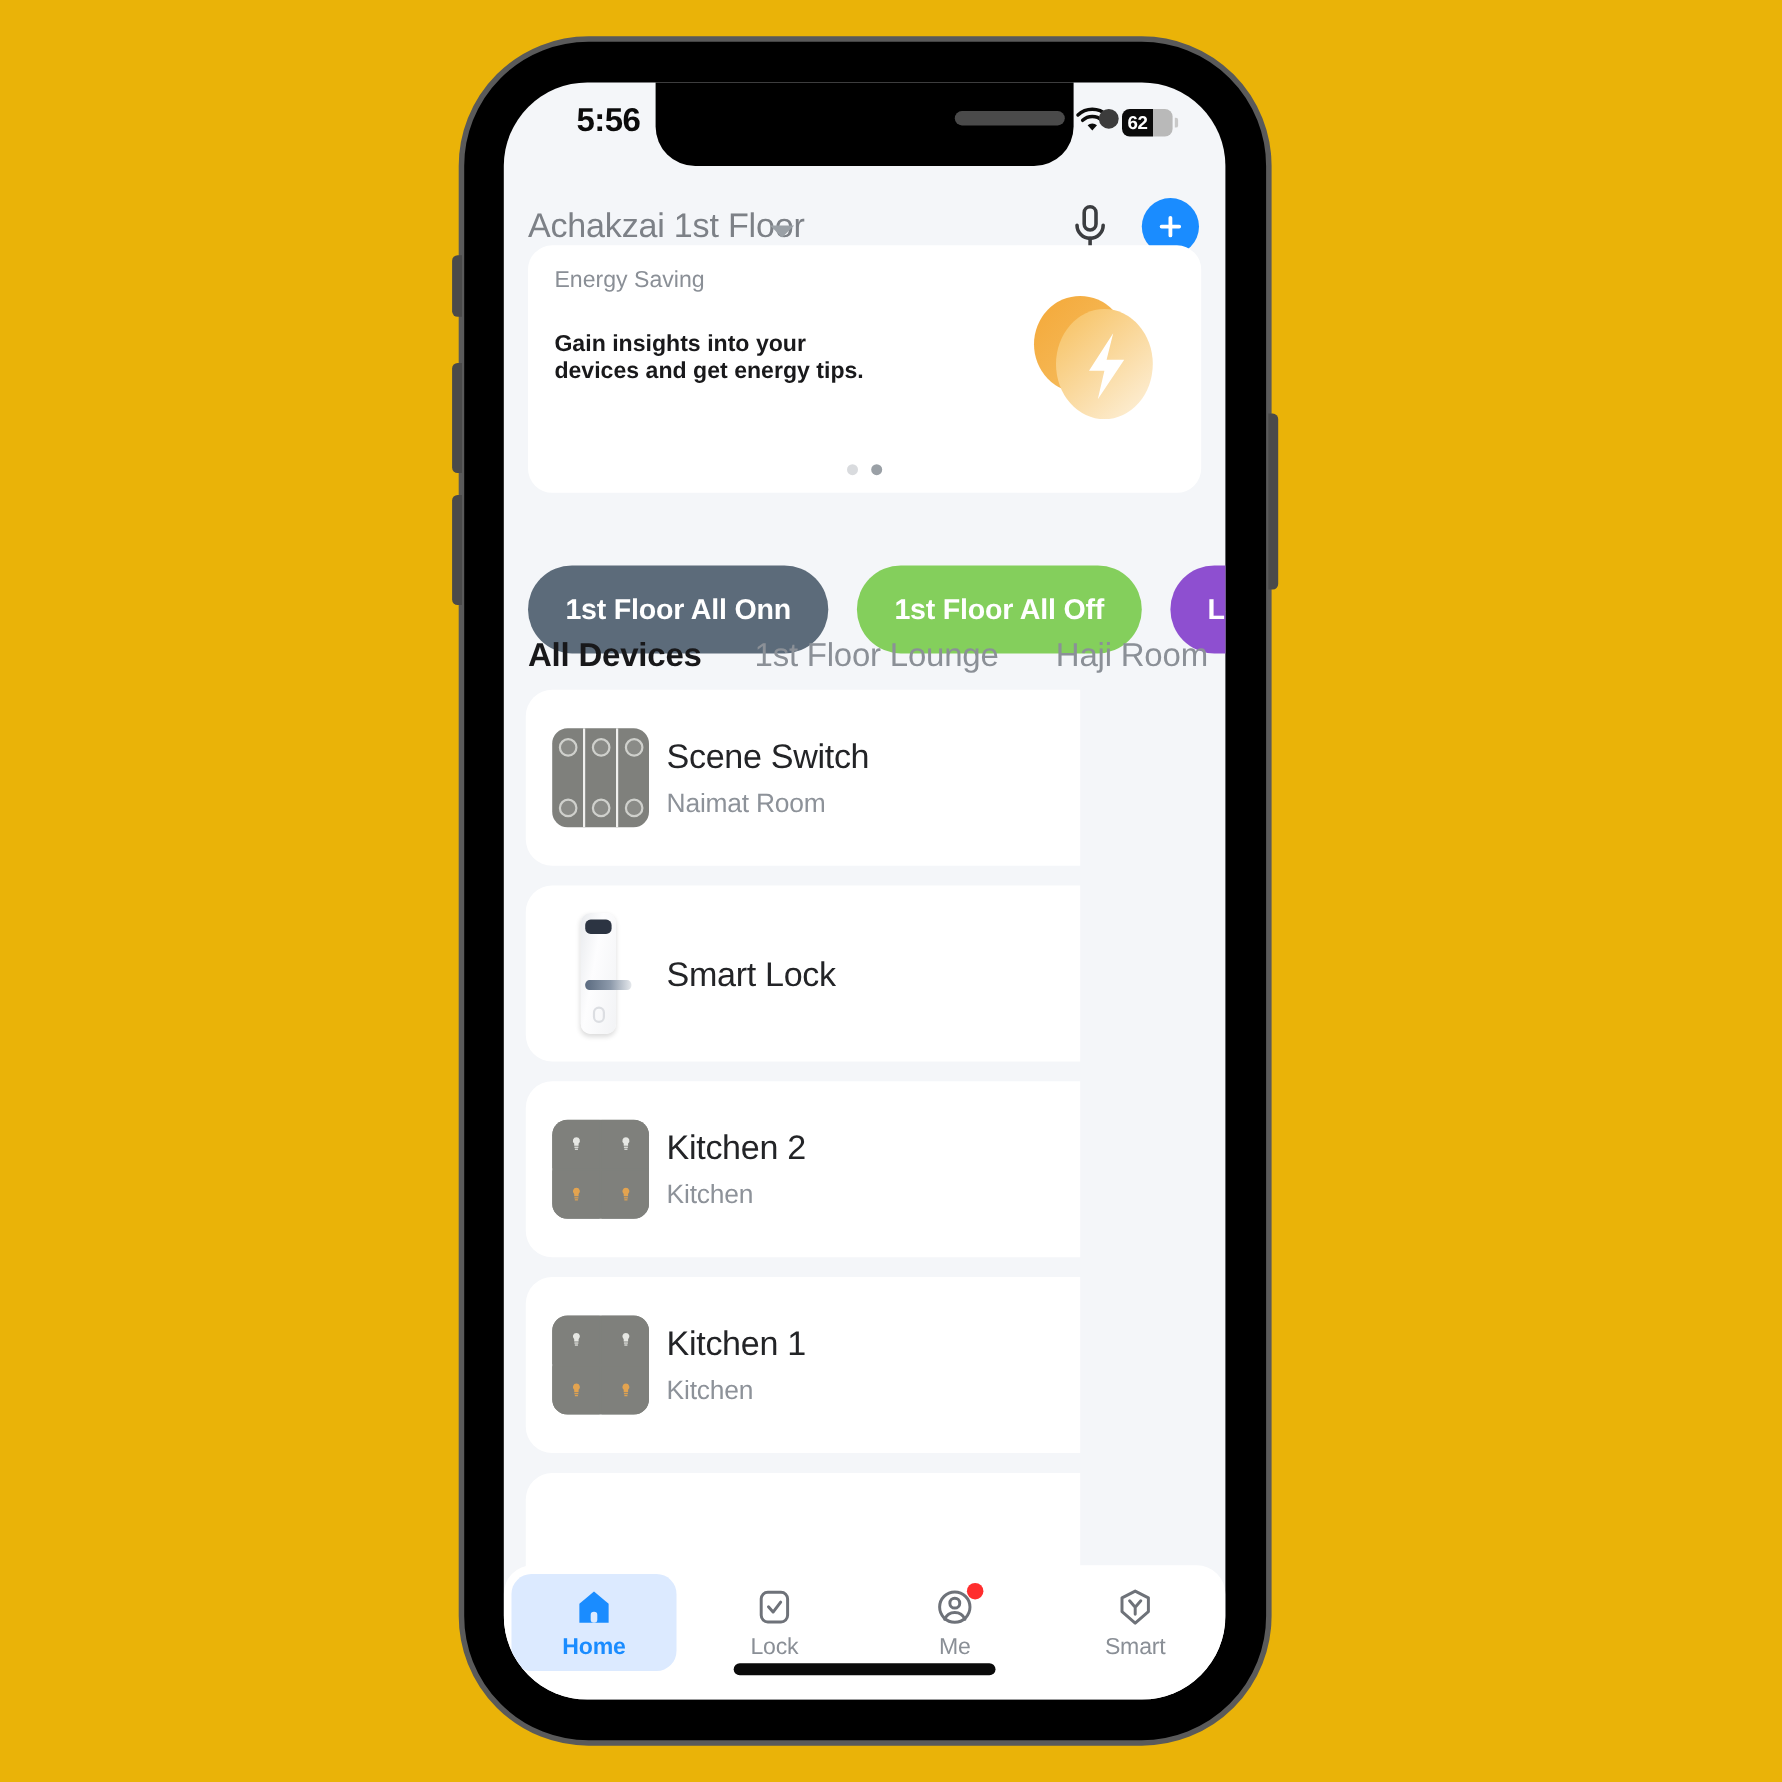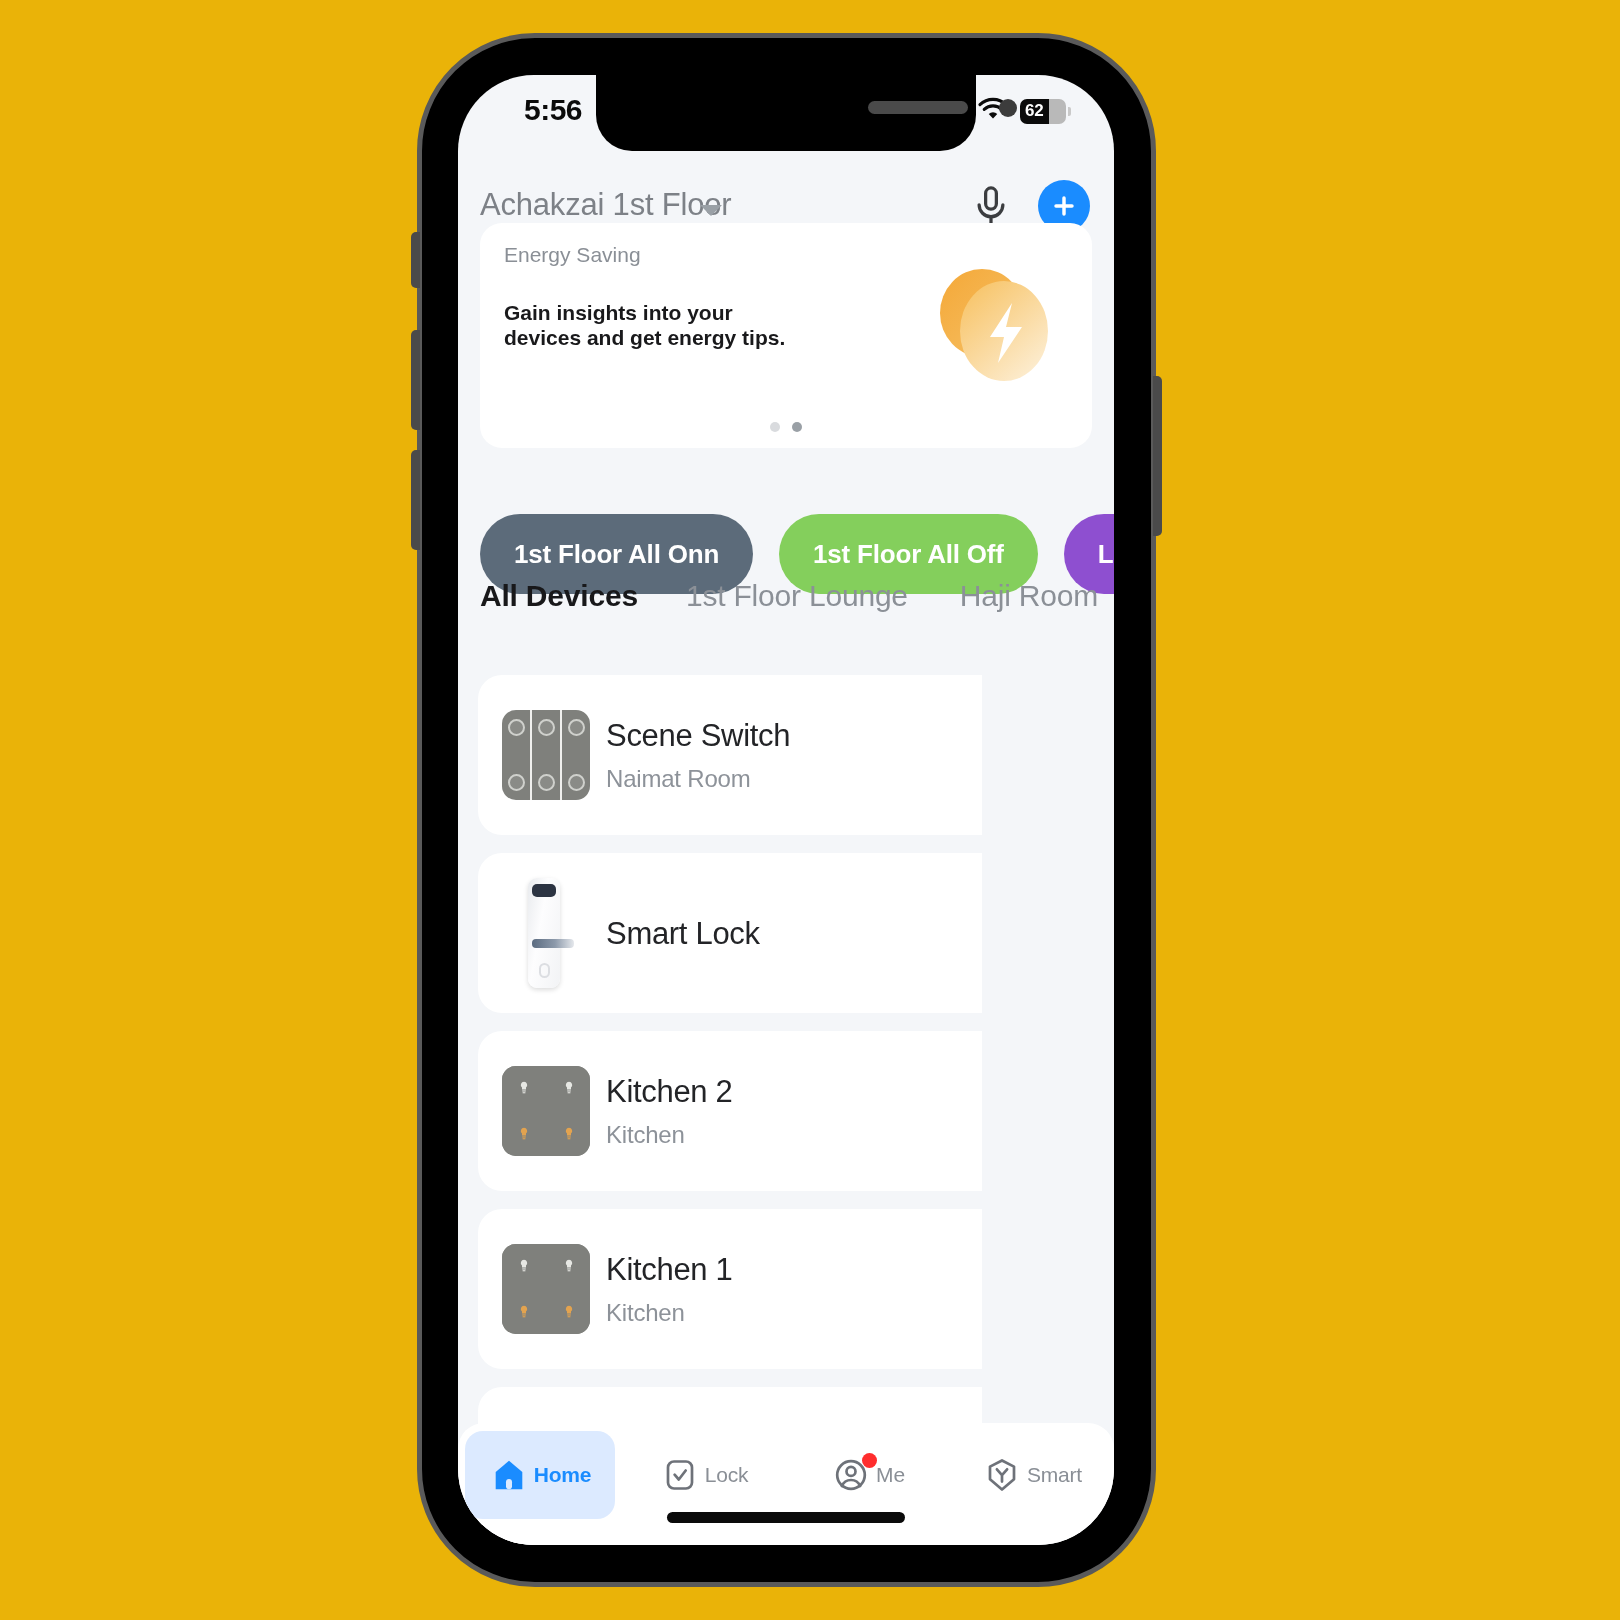--- a/index.html
+++ b/index.html
@@ -75,21 +75,21 @@
   .pill.p2{background:#8e4fd0;}
 
   
   .tabs{position:absolute;left:22px;top:494px;width:634px;height:54px;display:flex;align-items:center;}
   .tab{font-size:30px;color:#8b9097;white-space:nowrap;letter-spacing:-0.2px;}
   .tab.active{color:#18181a;font-weight:bold;}
   .tab.t1{margin-left:48px;}
   .tab.t2{margin-left:52px;}
 
   
-  .device-list{position:absolute;left:0;top:588px;width:524px;height:905px;overflow:hidden;}
+  .device-list{position:absolute;left:0;top:540px;width:524px;height:905px;overflow:hidden;}
   .device-card{position:absolute;left:20px;width:616px;background:#fff;border-radius:24px;}
   .dev-name{position:absolute;font-size:31px;color:#232427;letter-spacing:-0.3px;}
   .dev-room{position:absolute;font-size:24px;color:#8d9299;letter-spacing:-0.2px;}
   .dev-icon{position:absolute;left:24px;}
 
   
   .ic-scene{width:88px;height:90px;border-radius:14px;background:#7f807c;overflow:hidden;display:flex;}
   .ic-scene .col{flex:1;position:relative;border-right:2px solid #f0f0ee;display:flex;flex-direction:column;
     justify-content:space-between;align-items:center;padding:9px 0;box-sizing:border-box;}
   .ic-scene .col:last-child{border-right:none;}
@@ -112,21 +112,21 @@
   .ic-lock .keyhole{position:absolute;left:27px;top:85px;width:11px;height:15px;border-radius:6px;border:2px solid #dcdee2;box-sizing:border-box;}
 
   
   .pwr{position:absolute;right:30px;width:56px;height:56px;border-radius:50%;display:flex;align-items:center;justify-content:center;}
   .pwr.off{background:#cdcfd2;}
   .pwr.on{background:#2ed37f;}
 
   
   .nav{position:absolute;left:0;bottom:0;width:656px;height:122px;background:#fff;border-radius:26px 26px 0 0;}
   .nav-items{position:absolute;left:0;top:12px;width:656px;height:80px;display:flex;}
-  .nav-item{flex:1;display:flex;flex-direction:row;align-items:center;justify-content:center;gap:5px;position:relative;}
+  .nav-item{flex:1;display:flex;flex-direction:column;align-items:center;justify-content:center;gap:5px;position:relative;}
   .nav-item .hl{position:absolute;left:50%;transform:translateX(-50%);top:-4px;width:150px;height:88px;border-radius:18px;background:#dceaff;}
   .nav-ico{position:relative;z-index:2;width:40px;height:40px;display:flex;align-items:center;justify-content:center;}
   .nav-lbl{position:relative;z-index:2;font-size:21px;color:#8a8f96;letter-spacing:-0.2px;}
   .nav-item.active .nav-lbl{color:#1a8cff;font-weight:bold;}
   .nav-badge{position:absolute;z-index:3;top:-2px;right:-6px;width:15px;height:15px;border-radius:50%;background:#ff2d2d;}
   .home-ind{position:absolute;left:50%;transform:translateX(-50%);bottom:22px;width:238px;height:11px;border-radius:6px;background:#0a0a0a;}
 </style>
 </head>
 <body>
 

